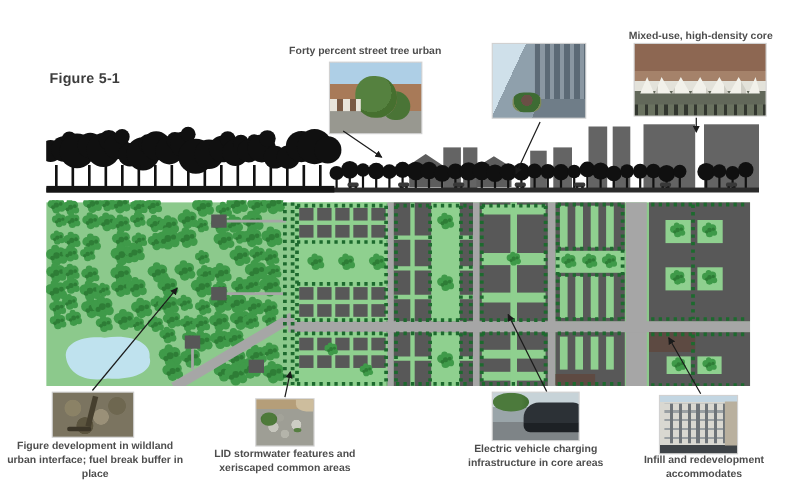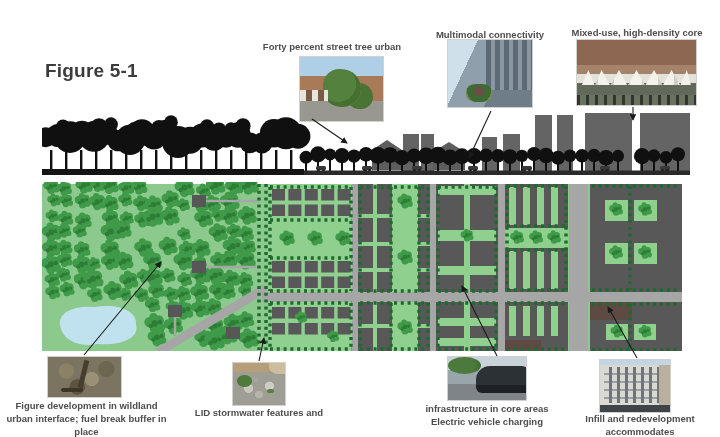--- a/index.html
+++ b/index.html
@@ -1,19 +1,19 @@
 <!DOCTYPE html>
 <html><head>
 <meta charset="utf-8">
 <style>
   html,body{margin:0;padding:0;background:#fff;}
   .page{position:relative;width:720px;height:437px;background:#fff;overflow:hidden;
         font-family:"Liberation Sans",sans-serif;color:#4a4a4a;}
   .fig-head{position:absolute;left:45px;top:58px;z-index:6;}
-  .fig-num,.fig-title{font-size:19px;font-weight:bold;color:#3c3c3c;line-height:25px;letter-spacing:.2px;}
+  .fig-num,.fig-title{font-size:13px;font-weight:bold;color:#3c3c3c;line-height:25px;letter-spacing:.2px;}
   .lbl{position:absolute;z-index:6;font-size:9.5px;font-weight:600;color:#4d4d4d;text-align:center;line-height:13px;}
   svg{position:absolute;}
   #skyline{left:42px;top:108px;z-index:1;}
   #map{left:42px;top:182px;z-index:1;}
   #arrows{left:0;top:0;z-index:10;pointer-events:none;}
   .ph{position:absolute;z-index:5;outline:1px solid rgba(70,70,70,.25);overflow:hidden;}
   .ph::before,.ph::after{content:"";position:absolute;}
   .ph-canopy{left:300px;top:57px;width:83px;height:64px;
     background:linear-gradient(180deg,#aecfe6 0 30%,#a87a58 30% 68%,#989890 68% 100%);}
   .ph-canopy::before{left:28%;top:18%;width:46%;height:60%;border-radius:45% 55% 50% 50%;
@@ -75,21 +75,20 @@
 
 <div class="page">
 
   <div class="fig-head">
     <div class="fig-num">Figure 5-1</div>
   </div>
 
   <div class="lbl" id="cl-canopy">Forty percent street tree urban</div>
   <div class="ph ph-canopy"></div>
 
-  <div class="lbl" id="cl-multimodal">Multimodal connectivity</div>
   <div class="ph ph-multimodal"></div>
 
   <div class="lbl" id="cl-mixeduse">Mixed-use, high-density core</div>
   <div class="ph ph-mixeduse"></div>
 
   <svg id="skyline" width="648" height="72" viewBox="42 108 648 72">
       <rect x="403" y="134" width="16" height="39" fill="#646464"></rect>
       <rect x="421" y="134" width="13" height="39" fill="#646464"></rect>
       <rect x="482" y="137" width="15" height="36" fill="#646464"></rect>
       <rect x="503" y="134" width="17" height="39" fill="#646464"></rect>
@@ -1398,26 +1397,27 @@
 
   <div class="ph ph-wildland"></div>
   <div class="lbl" id="cl-wildland">
     <div>Figure development in wildland</div>
     <div>urban interface; fuel break buffer in place</div>
   </div>
 
   <div class="ph ph-lid"></div>
   <div class="lbl" id="cl-lid">
     <div>LID stormwater features and</div>
+    <div>xeriscaped common areas</div>
   </div>
 
   <div class="ph ph-ev"></div>
   <div class="lbl" id="cl-ev">
+    <div>Electric vehicle charging</div>
     <div>infrastructure in core areas</div>
-    <div>Electric vehicle charging</div>
   </div>
 
   <div class="ph ph-infill"></div>
   <div class="lbl" id="cl-infill">
     <div>Infill and redevelopment accommodates</div>
 
   </div>
 
   <svg id="arrows" width="720" height="437" viewBox="0 0 720 437">
       <defs>

